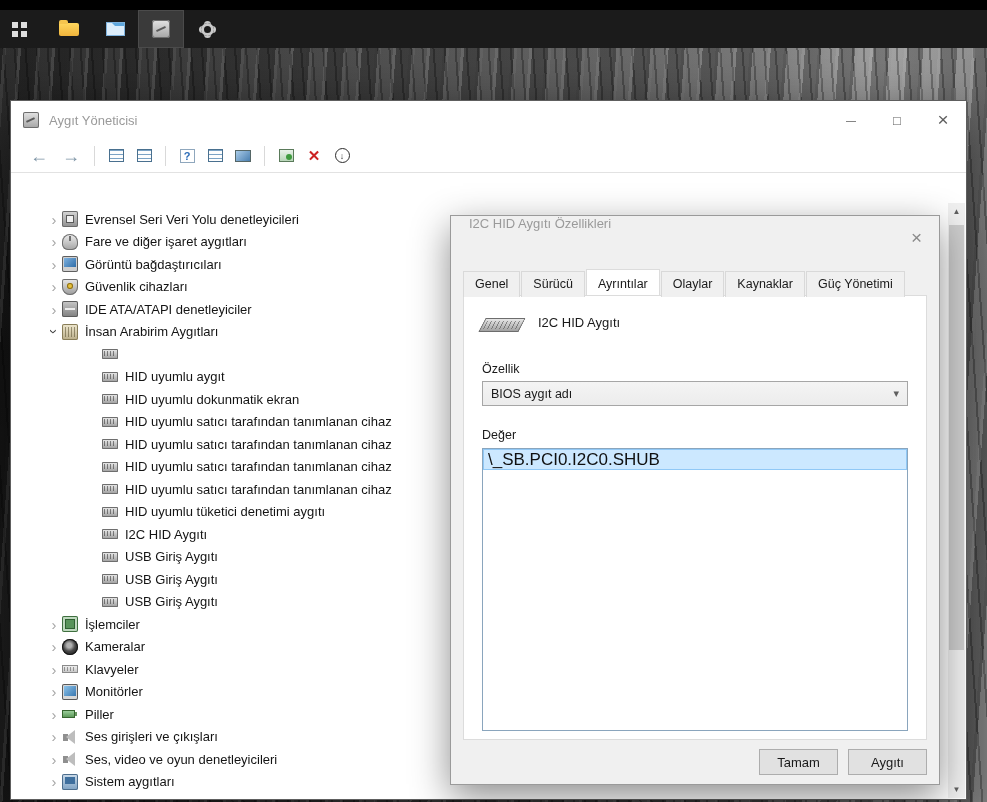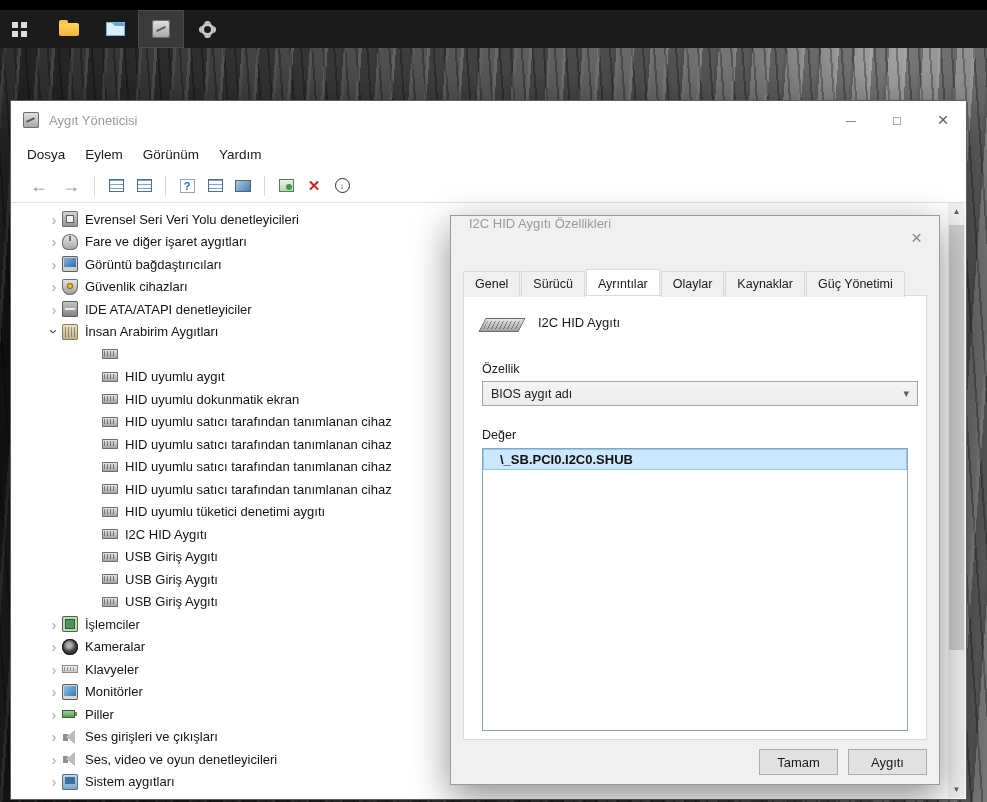--- a/index.html
+++ b/index.html
@@ -112,24 +112,24 @@
   .tab { padding:5px 11px 4px 11px; font-size:12.5px; color:#1a1a1a; background:#f0f0f0; border:1px solid #d9d9d9; border-bottom:none; margin-right:1px; position:relative; top:2px; }
   .tab.active { background:#fff; top:0; padding-top:7px; border-color:#dcdcdc; }
   .page { position:absolute; left:12px; right:12px; top:79px; bottom:44px; background:#fff; border:1px solid #dcdcdc; }
   .dev-head { position:absolute; left:18px; top:16px; display:flex; align-items:center; }
   .dlg-dev-icon { width:40px; height:14px; margin-top:6px; transform:skewX(-28deg); background:linear-gradient(#ececec,#9b9b9b); box-shadow:inset 0 0 0 1px #6d6d6d; position:relative; }
   .dlg-dev-icon::after { content:""; position:absolute; left:3px; right:3px; top:3px; bottom:3px; background:repeating-linear-gradient(90deg, rgba(60,60,60,.5) 0 1px, rgba(0,0,0,0) 1px 4px); }
   .dev-name { margin-left:16px; font-size:13px; color:#1a1a1a; }
   .fld-label { position:absolute; left:18px; font-size:12.5px; color:#1a1a1a; }
   .lbl-prop { top:66px; }
   .lbl-val { top:132px; }
-  .combo { position:absolute; left:18px; right:8px; top:85px; height:25px; background:linear-gradient(#f4f4f4,#ececec); border:1px solid #a6a6a6; display:flex; align-items:center; padding:0 8px; color:#1a1a1a; }
+  .combo { position:absolute; left:18px; right:18px; top:85px; height:25px; background:linear-gradient(#f4f4f4,#ececec); border:1px solid #a6a6a6; display:flex; align-items:center; padding:0 8px; color:#1a1a1a; }
   .combo-chev { margin-left:auto; color:#5f5f5f; font-size:11px; }
   .listbox { position:absolute; left:18px; right:18px; top:152px; bottom:8px; background:#fff; border:1px solid #8aa5bd; overflow:hidden; }
-  .sel-row { height:21px; background:#cce8ff; border:1px solid #90c8f6; display:flex; align-items:center; padding-left:16px; font-size:13px; color:#101010;font-weight:bold; }
+  .sel-row { height:21px; background:#cce8ff; border:1px solid #90c8f6; display:flex; align-items:center; padding-left:4px; font-size:17px; color:#101010; }
   .dlg-btns { position:absolute; right:12px; bottom:9px; display:flex; gap:10px; }
   .btn { width:79px; height:26px; background:#e1e1e1; border:1px solid #adadad; font-size:13px; color:#1a1a1a; display:flex; align-items:center; justify-content:center; font-family:"Liberation Sans", sans-serif; }
 </style>
 </head>
 <body>
 
 <div class="stage">
 
   <div class="desktop"></div>
 
@@ -155,26 +155,20 @@
     <div class="titlebar">
       <span class="app-ic"></span>
       <span class="win-title">Aygıt Yöneticisi</span>
       <div class="capbtns">
         <div class="cap min"></div>
         <div class="cap max"></div>
         <div class="cap cls"></div>
       </div>
     </div>
 
-    <div class="menubar">
-      <span class="menu-item">Dosya</span>
-      <span class="menu-item">Eylem</span>
-      <span class="menu-item">Görünüm</span>
-      <span class="menu-item">Yardım</span>
-    </div>
 
     <div class="wtoolbar">
       <span class="nav-arrow">←</span>
       <span class="nav-arrow">→</span>
       <span class="tsep"></span>
       <span class="tbico">
           <span class="grid-glyph"></span>
         </span>
       <span class="tbico">
           <span class="grid-glyph"></span>

